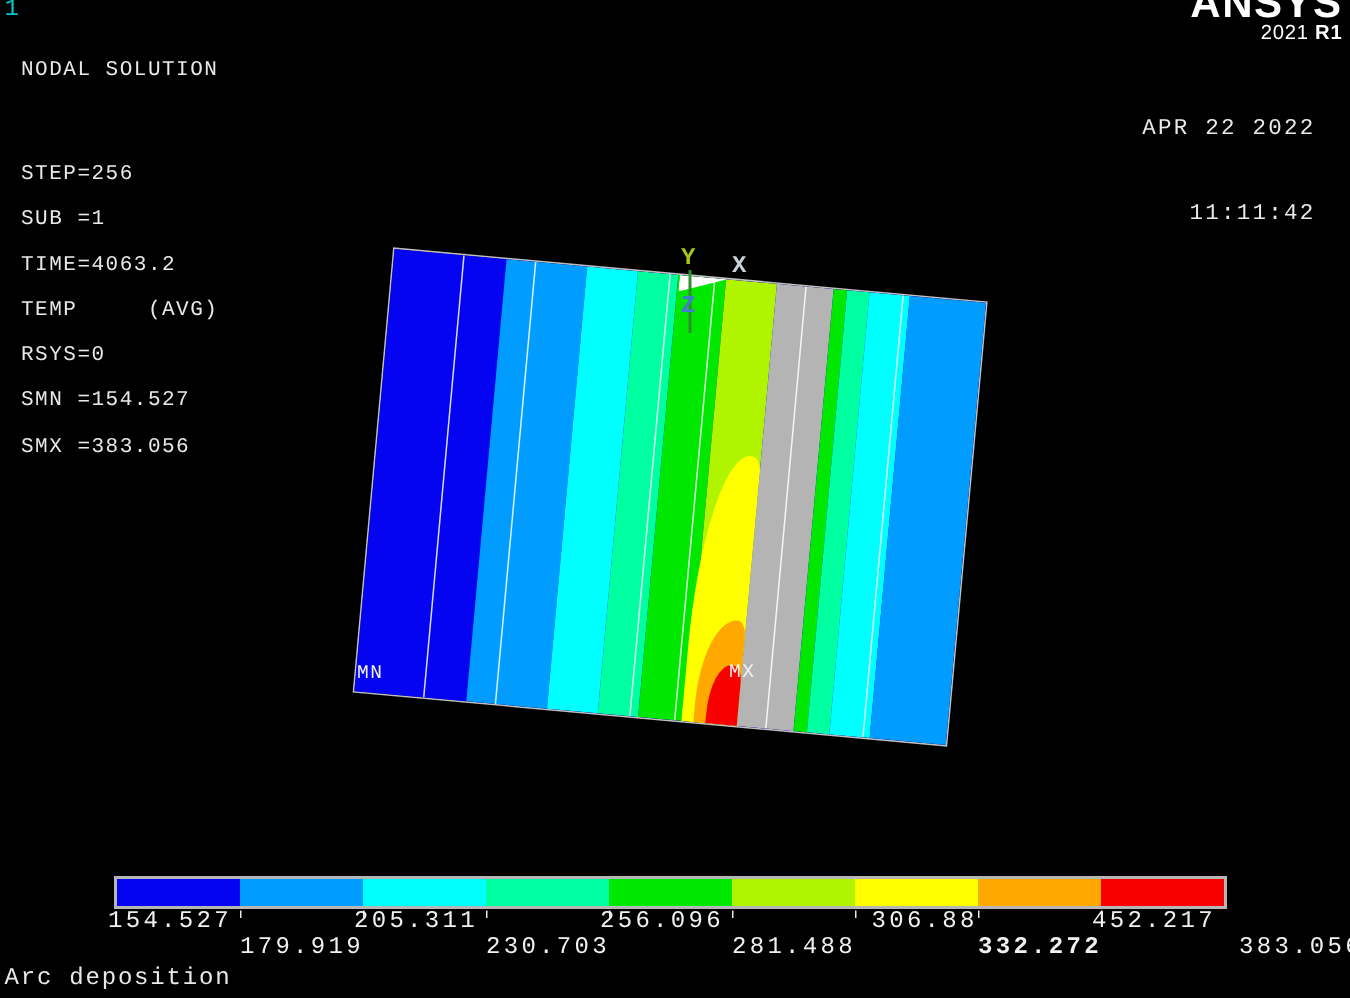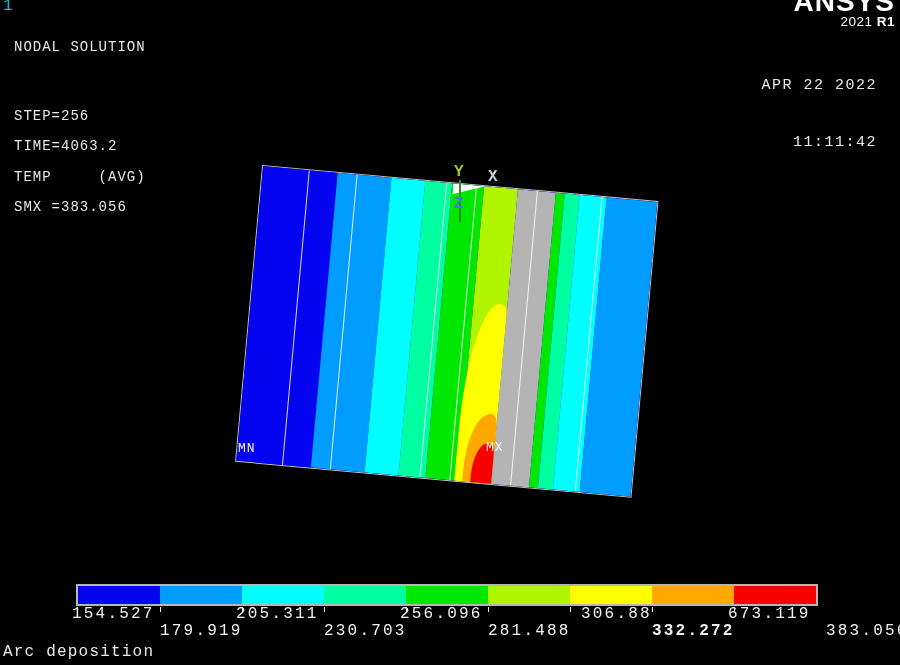--- a/index.html
+++ b/index.html
@@ -46,21 +46,21 @@
   
   #plot-title{left:3px;top:643px;font-size:16px;letter-spacing:1.2px;}
 </style>
 </head>
 <body>
 
 <div class="abs" id="plot-number">1</div>
 
 <div class="abs" id="sol-info">
   <div id="sol-title">NODAL SOLUTION</div>
-  <div id="sol-lines"><div class="sol-line">STEP=256</div><div class="sol-line">TIME=4063.2</div><div class="sol-line">TEMP     (AVG)</div><div class="sol-line">SMX =383.056</div></div>
+  <div id="sol-lines"><div class="sol-line">STEP=256</div><div class="sol-line">SUB =1</div><div class="sol-line">TIME=4063.2</div><div class="sol-line">TEMP     (AVG)</div><div class="sol-line">RSYS=0</div><div class="sol-line">SMN =154.527</div><div class="sol-line">SMX =383.056</div></div>
 </div>
 
 <div class="abs" id="logo">
   <div id="logo-name">ANSYS</div>
   <div id="logo-release">
     <span class="rel-num">2021</span>
     <span class="rel-suffix">R1</span>
   </div>
 </div>
 
@@ -123,18 +123,18 @@
       <div class="legend-label legend-row2" style="left: 248px;">230.703</div>
       <div class="legend-tick" style="left: 330px;"></div>
       <div class="legend-label legend-row1" style="left: 324px;">256.096</div>
       <div class="legend-tick" style="left: 412px;"></div>
       <div class="legend-label legend-row2" style="left: 412px;">281.488</div>
       <div class="legend-tick" style="left: 494px;"></div>
       <div class="legend-label legend-row1" style="left: 460px; margin-left: 45px;">306.88</div>
       <div class="legend-tick" style="left: 576px;"></div>
       <div class="legend-label legend-row2" style="left: 576px; font-weight: bold;">332.272</div>
       <div class="legend-tick" style="left: 658px;"></div>
-      <div class="legend-label legend-row1" style="left: 652px;">673.119</div>
+      <div class="legend-label legend-row1" style="left: 652px;">452.217</div>
       <div class="legend-label legend-row2" style="left: 734px; margin-left: 16px;">383.056</div>
     </div>
 </div>
 
 <div class="abs" id="plot-title">Arc deposition</div>
 
 </body></html>

